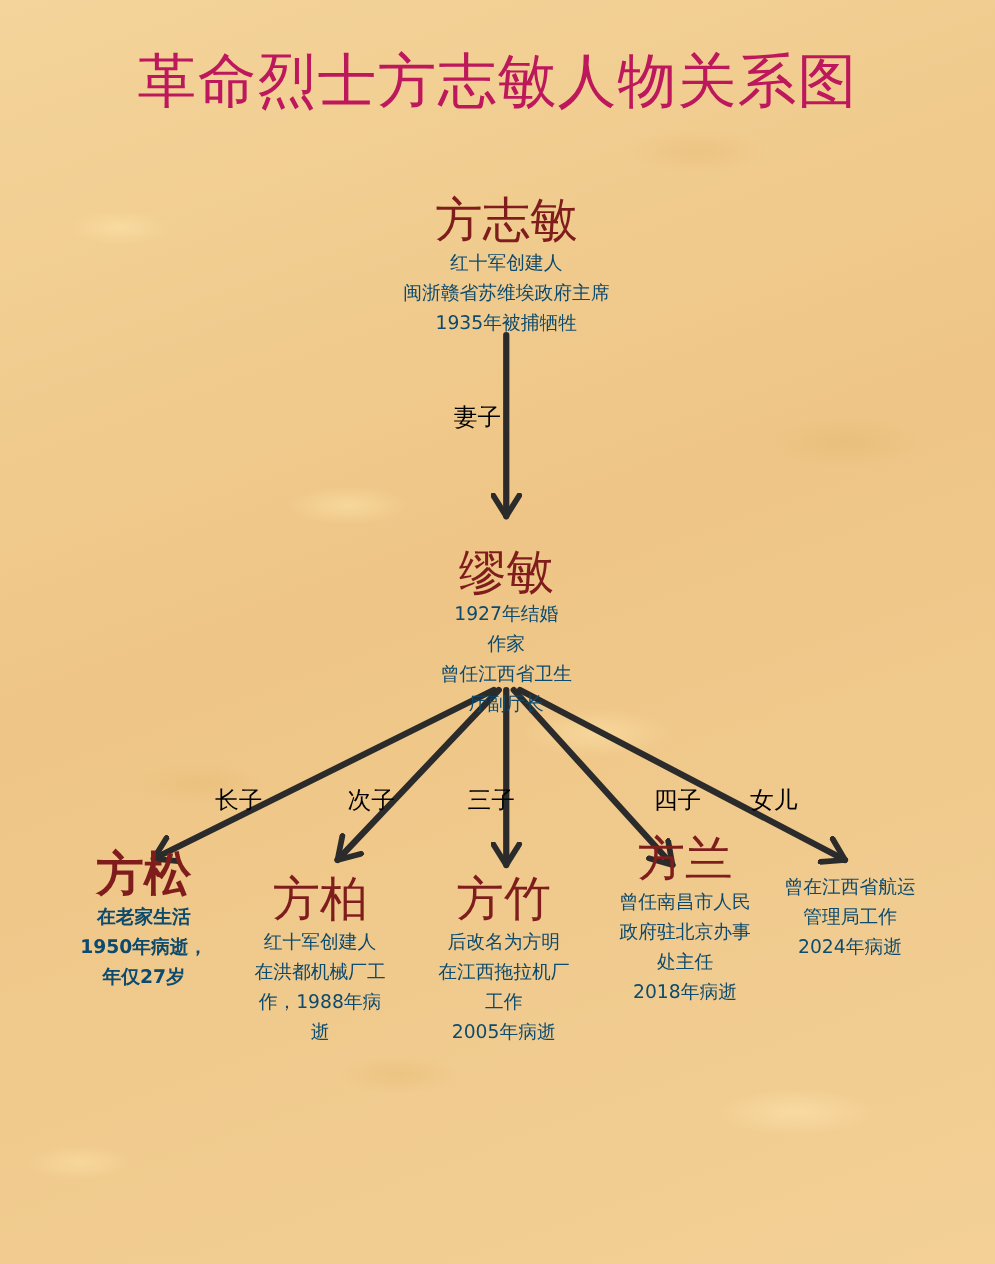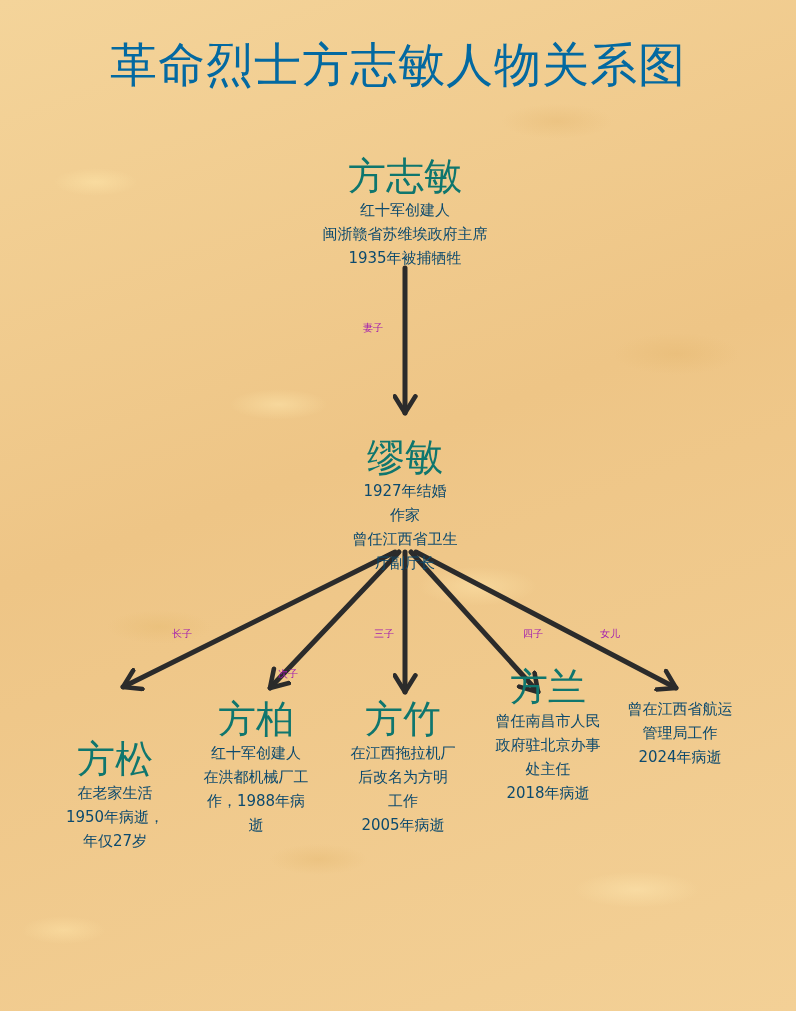--- a/index.html
+++ b/index.html
@@ -14,26 +14,26 @@
       radial-gradient(ellipse 75px 24px at 20% 62%, rgba(230,186,112,0.45), transparent 70%),
       radial-gradient(ellipse 85px 28px at 60% 58%, rgba(255,230,172,0.5), transparent 70%),
       radial-gradient(ellipse 70px 22px at 40% 85%, rgba(228,183,110,0.4), transparent 70%),
       radial-gradient(ellipse 90px 26px at 80% 88%, rgba(255,232,178,0.5), transparent 70%),
       radial-gradient(ellipse 60px 20px at 8% 92%, rgba(255,228,168,0.5), transparent 70%),
       linear-gradient(160deg, #f4d49a 0%, #eec586 45%, #f3d096 100%);
     font-family: "DejaVu Sans", "Liberation Sans", sans-serif;
   }
   .title {
     position: absolute; left: 0; top: 34px; width: 796px; text-align: center;
-    font-size: 47px; color: #0369a1; letter-spacing: 1px;
+    font-size: 47px; color: #be185d; letter-spacing: 1px;
   }
   .node { position: absolute; text-align: center; }
-  .node .name { font-size: 38px; color: #0f766e; line-height: 44px; }
+  .node .name { font-size: 38px; color: #7f1d1d; line-height: 44px; }
   .node .desc { color: #0c4a6e; font-size: 15px; line-height: 24px; }
-  .edge-label { position: absolute; color: #a21caf; font-size: 10px; }
+  .edge-label { position: absolute; color: #000000; font-size: 19px; }
   svg.arrows { position: absolute; left: 0; top: 0; }
 </style>
 </head>
 <body>
 
 <div class="title">革命烈士方志敏人物关系图</div>
 
 <svg class="arrows" width="796" height="1011">
   <defs>
     <marker id="ah" viewBox="0 0 12 12" refX="9" refY="6" markerWidth="5" markerHeight="5" orient="auto" markerUnits="strokeWidth">
@@ -59,44 +59,44 @@
 
 <div class="node" style="left:305px; top:435px; width:200px;">
   <div class="name">缪敏</div>
   <div class="desc">1927年结婚</div>
   <div class="desc">作家</div>
   <div class="desc">曾任江西省卫生</div>
   <div class="desc">厅副厅长</div>
 </div>
 
 <div class="edge-label" style="left:172px; top:627px;">长子</div>
-<div class="edge-label" style="left:278px; top:627px;margin-top:40px;">次子</div>
+<div class="edge-label" style="left:278px; top:627px;">次子</div>
 <div class="edge-label" style="left:374px; top:627px;">三子</div>
 <div class="edge-label" style="left:496px; top:627px;margin-left:27px;">四子</div>
 <div class="edge-label" style="left:600px; top:627px;">女儿</div>
 
-<div class="node" style="left:45px; top:737px; width:140px;">
+<div class="node" style="left:45px; top:677px; width:140px;font-weight:bold;">
   <div class="name">方松</div>
   <div class="desc">在老家生活</div>
   <div class="desc">1950年病逝，</div>
   <div class="desc">年仅27岁</div>
 </div>
 
 <div class="node" style="left:186px; top:697px; width:140px;">
   <div class="name">方柏</div>
   <div class="desc">红十军创建人</div>
   <div class="desc">在洪都机械厂工</div>
   <div class="desc">作，1988年病</div>
   <div class="desc">逝</div>
 </div>
 
 <div class="node" style="left:333px; top:697px; width:140px;">
   <div class="name">方竹</div>
+  <div class="desc">后改名为方明</div>
   <div class="desc">在江西拖拉机厂</div>
-  <div class="desc">后改名为方明</div>
   <div class="desc">工作</div>
   <div class="desc">2005年病逝</div>
 </div>
 
 <div class="node" style="left:478px; top:665px; width:140px;">
   <div class="name">方兰</div>
   <div class="desc">曾任南昌市人民</div>
   <div class="desc">政府驻北京办事</div>
   <div class="desc">处主任</div>
   <div class="desc">2018年病逝</div>

